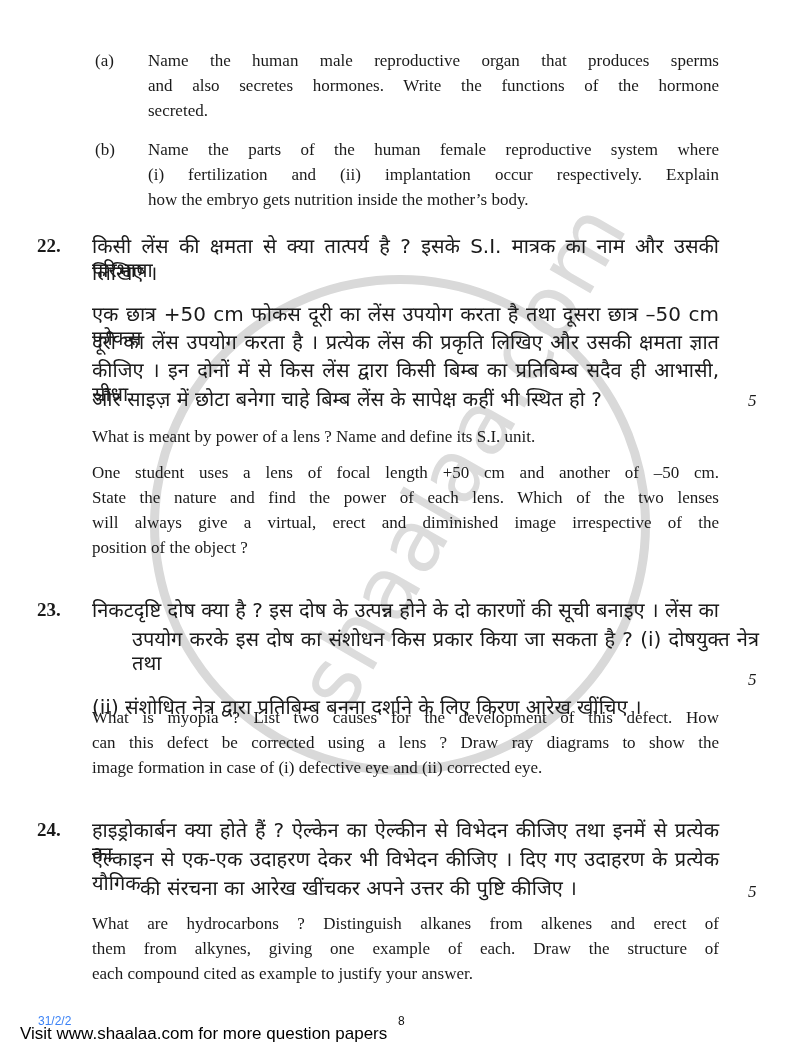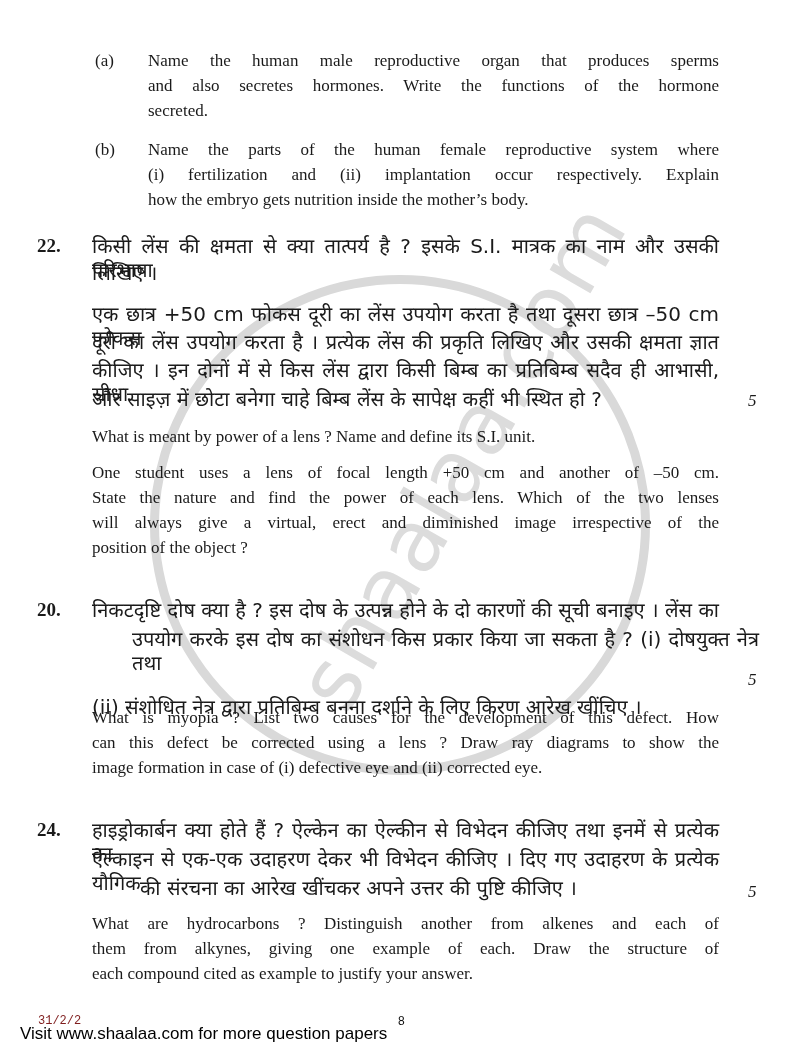--- a/index.html
+++ b/index.html
@@ -25,21 +25,21 @@
     position: absolute; font-size: 17px; line-height: 24px; white-space: nowrap;
     font-family: "Liberation Serif", "DejaVu Serif", serif;
   }
   .just { text-align: justify; text-align-last: justify; white-space: normal; }
   .label { position: absolute; font-size: 17px; line-height: 24px; font-family: "Liberation Serif", serif; }
   .qnum { position: absolute; font-size: 19px; line-height: 24px; font-weight: bold; font-family: "Liberation Serif", serif; }
   .marks { position: absolute; left: 748px; font-size: 17px; font-style: italic; line-height: 24px; font-family: "Liberation Serif", serif; }
   .hindi { font-family: "DejaVu Sans", sans-serif; font-size: 20px; }
   .footer-code {
     position: absolute; left: 38px; top: 1014px; font-size: 12px;
-    font-family: Liberation Mono, monospace; color: #7f1d1d;
+    font-family: Liberation Sans, sans-serif; color: #3b82f6;
   }
   .footer-page {
     position: absolute; left: 398px; top: 1014px; font-size: 12px;
     font-family: "Liberation Sans", sans-serif; color: #111;
   }
   .footer-visit {
     position: absolute; left: 20px; top: 1024px; font-size: 17px;
     font-family: "Liberation Sans", sans-serif; color: #000;
   }
 </style>
@@ -78,39 +78,39 @@
 
     <div class="line" style="left:92px; top:425px;">What is meant by power of a lens ? Name and define its S.I. unit.</div>
 
     <div class="line just" style="left:92px; top:461px; width:627px;">One student uses a lens of focal length +50 cm and another of –50 cm.</div>
     <div class="line just" style="left:92px; top:486px; width:627px;">State the nature and find the power of each lens. Which of the two lenses</div>
     <div class="line just" style="left:92px; top:511px; width:627px;">will always give a virtual, erect and diminished image irrespective of the</div>
     <div class="line" style="left:92px; top:536px;">position of the object ?</div>
   </div>
 
   <div>
-    <div class="qnum" style="left:37px; top:598px;">20.</div>
+    <div class="qnum" style="left:37px; top:598px;">23.</div>
     <div class="line just hindi" style="left:92px; top:598px; width:627px;">निकटदृष्टि दोष क्या है ? इस दोष के उत्पन्न होने के दो कारणों की सूची बनाइए । लेंस का</div>
     <div class="line just hindi" style="left:92px; top:627px; width:627px;margin-left:40px;">उपयोग करके इस दोष का संशोधन किस प्रकार किया जा सकता है ? (i) दोषयुक्त नेत्र तथा</div>
     <div class="line hindi" style="left:92px; top:656px;margin-top:39px;">(ii) संशोधित नेत्र द्वारा प्रतिबिम्ब बनना दर्शाने के लिए किरण आरेख खींचिए ।</div>
     <div class="marks" style="top:668px;">5</div>
 
     <div class="line just" style="left:92px; top:706px; width:627px;">What is myopia ? List two causes for the development of this defect. How</div>
     <div class="line just" style="left:92px; top:731px; width:627px;">can this defect be corrected using a lens ? Draw ray diagrams to show the</div>
     <div class="line" style="left:92px; top:756px;">image formation in case of (i) defective eye and (ii) corrected eye.</div>
   </div>
 
   <div>
     <div class="qnum" style="left:37px; top:818px;">24.</div>
     <div class="line just hindi" style="left:92px; top:818px; width:627px;">हाइड्रोकार्बन क्या होते हैं ? ऐल्केन का ऐल्कीन से विभेदन कीजिए तथा इनमें से प्रत्येक का</div>
     <div class="line just hindi" style="left:92px; top:847px; width:627px;">ऐल्काइन से एक-एक उदाहरण देकर भी विभेदन कीजिए । दिए गए उदाहरण के प्रत्येक यौगिक</div>
     <div class="line hindi" style="left:92px; top:876px;margin-left:48px;">की संरचना का आरेख खींचकर अपने उत्तर की पुष्टि कीजिए ।</div>
     <div class="marks" style="top:880px;">5</div>
 
-    <div class="line just" style="left:92px; top:912px; width:627px;">What are hydrocarbons ? Distinguish another from alkenes and each of</div>
+    <div class="line just" style="left:92px; top:912px; width:627px;">What are hydrocarbons ? Distinguish alkanes from alkenes and erect of</div>
     <div class="line just" style="left:92px; top:937px; width:627px;">them from alkynes, giving one example of each. Draw the structure of</div>
     <div class="line" style="left:92px; top:962px;">each compound cited as example to justify your answer.</div>
   </div>
 
   <div class="footer-code">31/2/2</div>
   <div class="footer-page">8</div>
   <div class="footer-visit">Visit www.shaalaa.com for more question papers</div>
 </div>
 
 </body></html>

